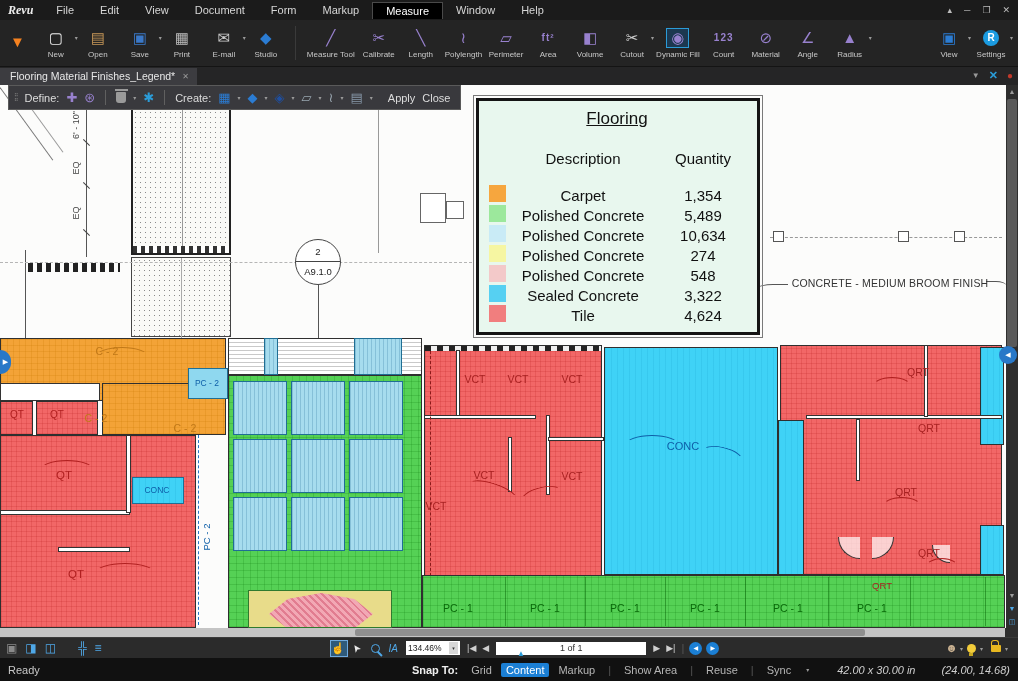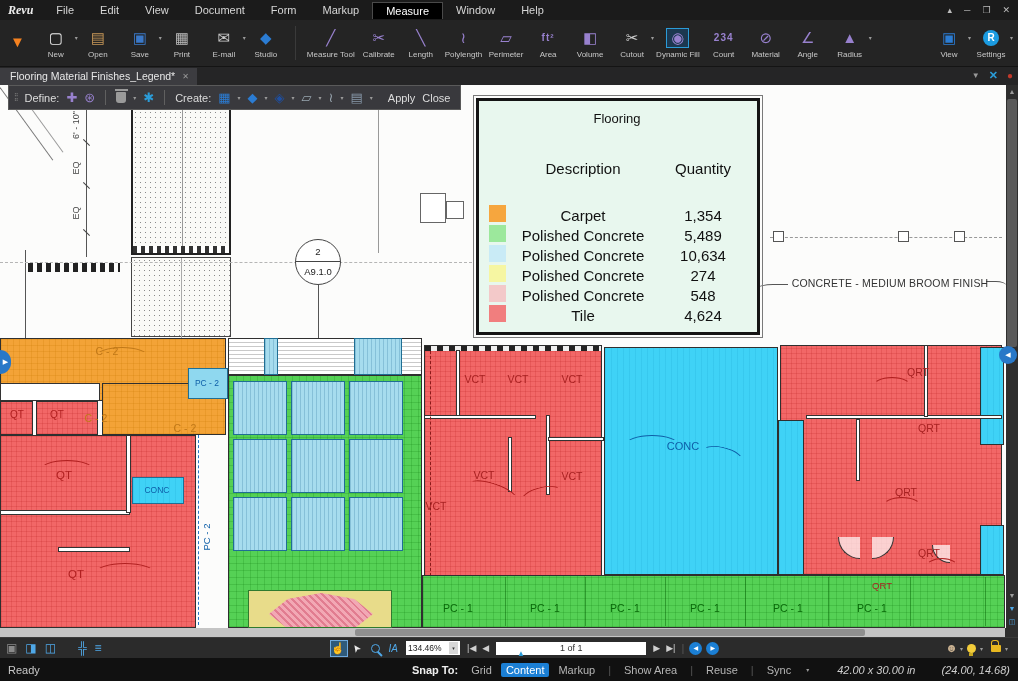--- a/index.html
+++ b/index.html
@@ -65,21 +65,21 @@
   .callout { position:absolute; left:295px; top:154px; width:46px; height:46px; border:1.5px solid #444; border-radius:50%;
     background:#fff; z-index:7; font-size:9.5px; color:#222; text-align:center; }
   .callout .c-top { display:block; border-bottom:1px solid #444; height:22px; line-height:23px; }
   .callout .c-bot { display:block; height:20px; line-height:19px; }
   .note { position:absolute; transform:translate(-50%,-50%); font-size:10.5px; color:#333; letter-spacing:.2px; z-index:6; white-space:nowrap; }
 
   
   .legend { position:absolute; left:476px; top:13px; width:284px; height:237px; background:#E8F7EE;
     border:3px solid #141414; outline:1px solid #7A7A7A; outline-offset:2px;
     display:flex; flex-direction:column; padding:5px 8px 7px 6px; z-index:20; color:#111; }
-  .legend-title { text-align:center; font-size:13px; height:25px; line-height:25px; }
+  .legend-title { text-align:center; font-size:17px; height:25px; line-height:25px;text-decoration:underline; }
   .lgrid { display:grid; grid-template-columns:24px 1fr 92px; align-items:center; flex:1; }
   .lgrid .ldesc { text-align:center; }
   .lgrid .lqty { text-align:center; }
   .legend-head { font-size:15px; }
   .lrow { font-size:15px; }
   .swatch { width:17px; height:17px; display:inline-block; margin-left:4px; }
 
   
   .filltb { position:absolute; left:8px; top:0; height:25px; background:#39393D; border:1px solid #5A5A5A;
     display:flex; align-items:center; gap:7px; padding:0 10px 0 5px; color:#DDD; font-size:11px; z-index:30; }
@@ -227,21 +227,21 @@
         <div class="tool">
           <span class="ic" style="color: rgb(204, 204, 204);">✂</span>
           <span class="tl">Cutout</span>
           <span class="caret">▾</span>
         </div>
         <div class="tool">
           <span class="ic boxed" style="color: rgb(152, 129, 206);">◉</span>
           <span class="tl">Dynamic Fill</span>
         </div>
         <div class="tool">
-          <span class="ic" style="color: rgb(152, 129, 206); font-size: 10px; font-weight: bold; letter-spacing: 1px;">234</span>
+          <span class="ic" style="color: rgb(152, 129, 206); font-size: 10px; font-weight: bold; letter-spacing: 1px;">123</span>
           <span class="tl">Count</span>
         </div>
         <div class="tool">
           <span class="ic" style="color: rgb(152, 129, 206);">⊘</span>
           <span class="tl">Material</span>
         </div>
         <div class="tool">
           <span class="ic" style="color: rgb(152, 129, 206);">∠</span>
           <span class="tl">Angle</span>
         </div>
@@ -460,20 +460,25 @@
             <span class="ldesc">Polished Concrete</span>
             <span class="lqty">274</span>
           </div>
 
           <div class="lgrid lrow">
             <span><span class="swatch" style="background: rgb(243, 201, 201);"></span></span>
             <span class="ldesc">Polished Concrete</span>
             <span class="lqty">548</span>
           </div>
 
+          <div class="lgrid lrow">
+            <span><span class="swatch" style="background: rgb(86, 208, 242);"></span></span>
+            <span class="ldesc">Sealed Concrete</span>
+            <span class="lqty">3,322</span>
+          </div>
 
           <div class="lgrid lrow">
             <span><span class="swatch" style="background: rgb(241, 126, 126);"></span></span>
             <span class="ldesc">Tile</span>
             <span class="lqty">4,624</span>
           </div>
         </div>
     </div>
 
     <div class="filltb">

